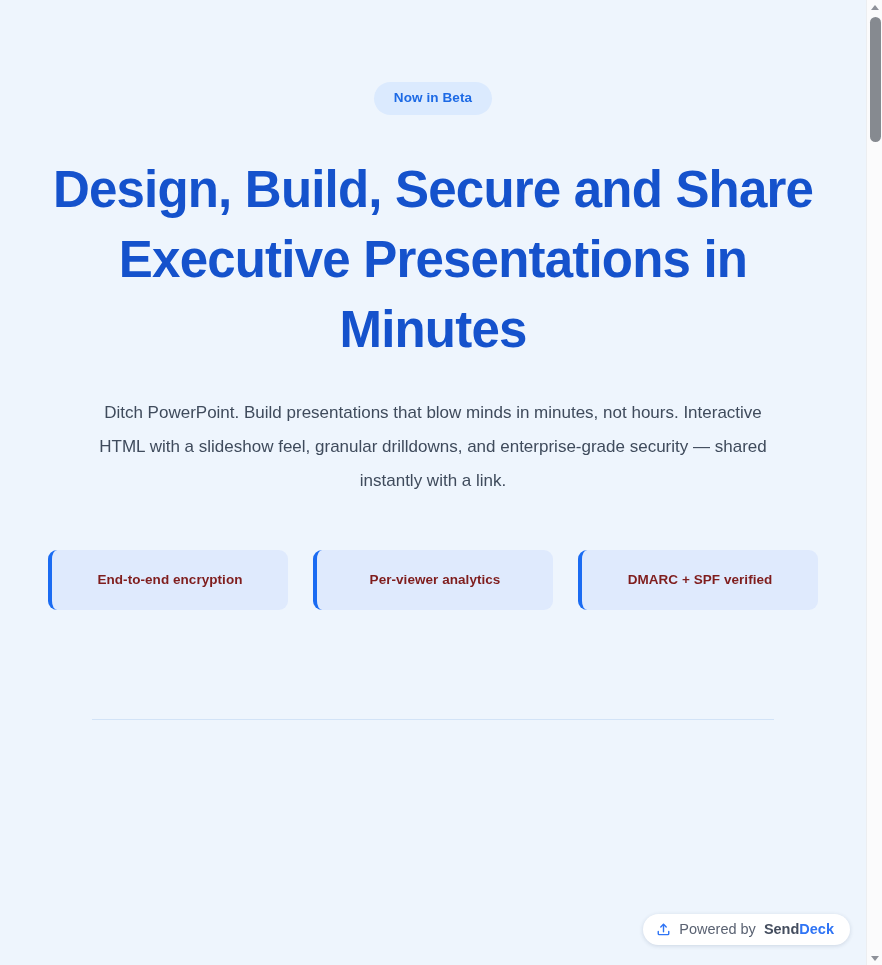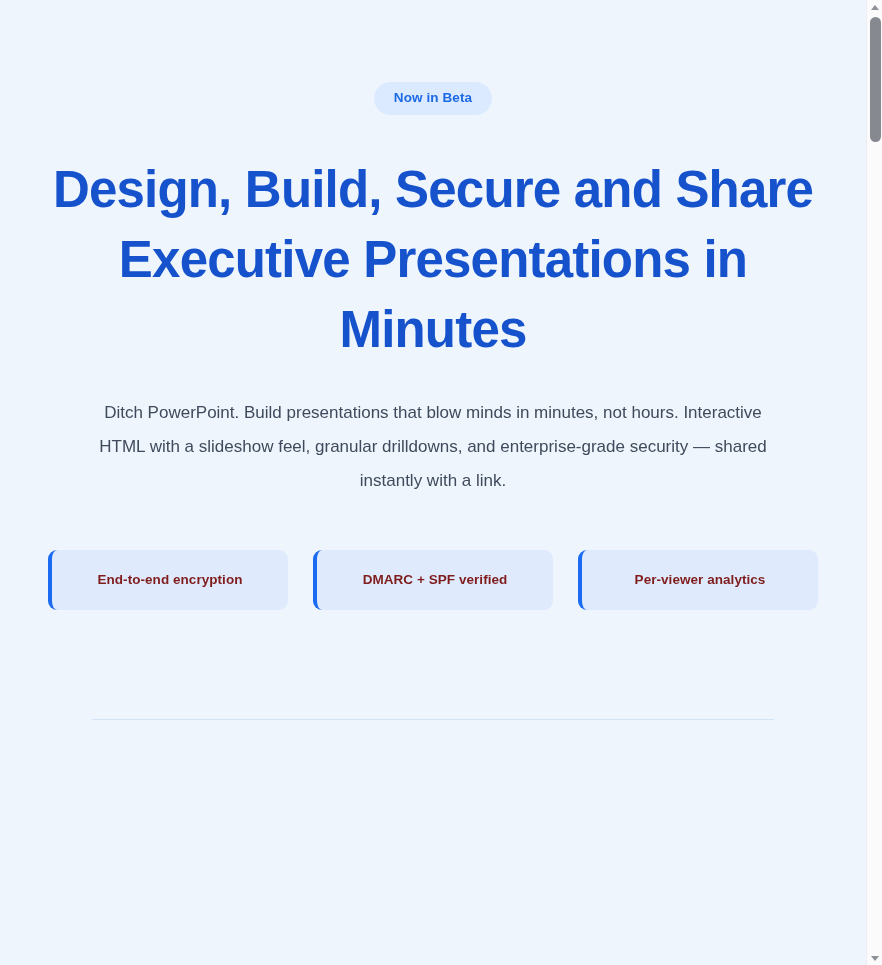--- a/index.html
+++ b/index.html
@@ -232,35 +232,46 @@
     </div>
 
     <div class="features">
 
       <div class="feature-card">
         <span class="feature-card-label">End-to-end encryption</span>
       </div>
 
 
       <div class="feature-card">
+        <span class="feature-card-label">Per-viewer analytics</span>
+      </div>
+
+      <div class="feature-card">
         <span class="feature-card-label">DMARC + SPF verified</span>
-      </div>
-
-      <div class="feature-card">
-        <span class="feature-card-label">Per-viewer analytics</span>
       </div>
 
     </div>
 
     <div class="divider-wrap">
       <div class="divider"></div>
     </div>
 
   </div>
 
+  <div class="powered-badge">
+    <span class="upload-icon">
+      <svg viewBox="0 0 16 16" width="15" height="15" fill="none" stroke="#2f74f5" stroke-width="1.5" stroke-linecap="round" stroke-linejoin="round">
+        <path d="M8 10.5 V2.6"></path>
+        <path d="M5.1 5.4 L8 2.5 L10.9 5.4"></path>
+        <path d="M2.4 10.2 v2.2 a1.1 1.1 0 0 0 1.1 1.1 h9 a1.1 1.1 0 0 0 1.1 -1.1 v-2.2"></path>
+      </svg>
+    </span>
+    <span class="powered-text">Powered by</span>
+    <span class="brand"><span class="brand-send">Send</span><span class="brand-deck">Deck</span></span>
+  </div>
 
   <div class="scrollbar">
     <div class="sb-arrow up">
       <span class="tri"></span>
     </div>
     <div class="sb-track">
       <div class="sb-thumb"></div>
     </div>
     <div class="sb-arrow down">
       <span class="tri"></span>

